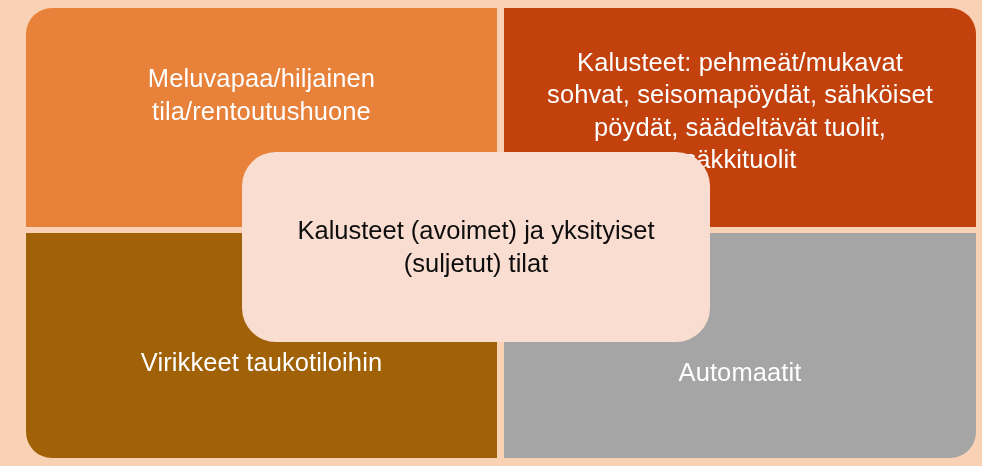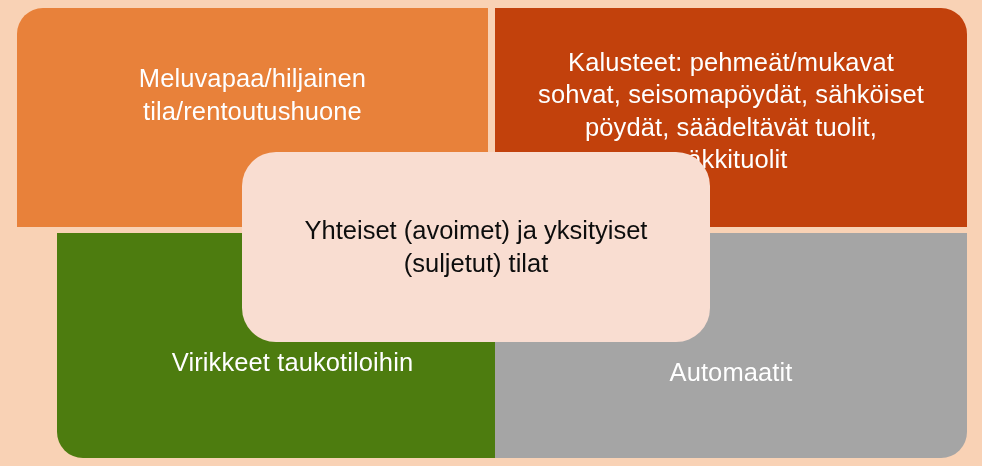--- a/index.html
+++ b/index.html
@@ -18,21 +18,21 @@
     position: relative;
     width: 982px;
     height: 466px;
     background: #f9d2b5;
     box-sizing: border-box;
   }
 
   
   .grid {
     position: absolute;
-    left: 17px;
+    left: 26px;
     top: 8px;
     width: 809px;
     height: 450px;
   }
 
   .quad {
     position: absolute;
     display: flex;
     align-items: center;
     justify-content: center;
@@ -77,23 +77,22 @@
   .quad-tr .qlabel {
     margin-top: -14px;
   }
 
   
   .quad-bl {
     left: 0;
     top: 225px;
     width: 471px;
     height: 225px;
-    background: #4d7c0f;
+    background: #a16207;
     border-radius: 0 0 0 26px;
-    margin-left: 40px;
   }
   .quad-bl .qlabel {
     margin-top: 34px;
   }
 
   
   .quad-br {
     left: 478px;
     top: 225px;
     width: 472px;
@@ -154,17 +153,17 @@
       <span class="qlabel">Virikkeet taukotiloihin</span>
     </div>
 
     <div class="quad quad-br">
       <span class="qlabel">Automaatit</span>
     </div>
 
   </div>
 
   <div class="center-card">
-    <span class="clabel">Yhteiset (avoimet) ja yksityiset
+    <span class="clabel">Kalusteet (avoimet) ja yksityiset
 (suljetut) tilat</span>
   </div>
 
 </div>
 
 </body></html>

